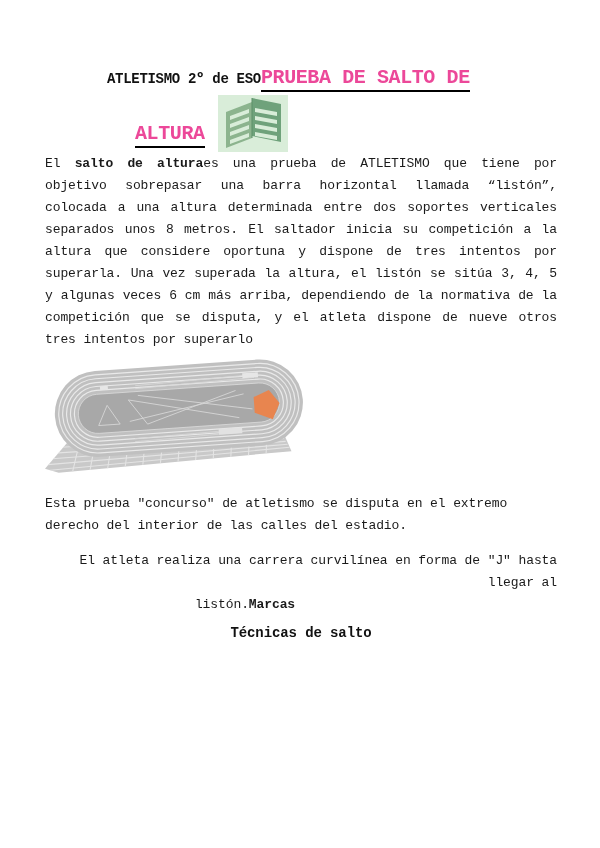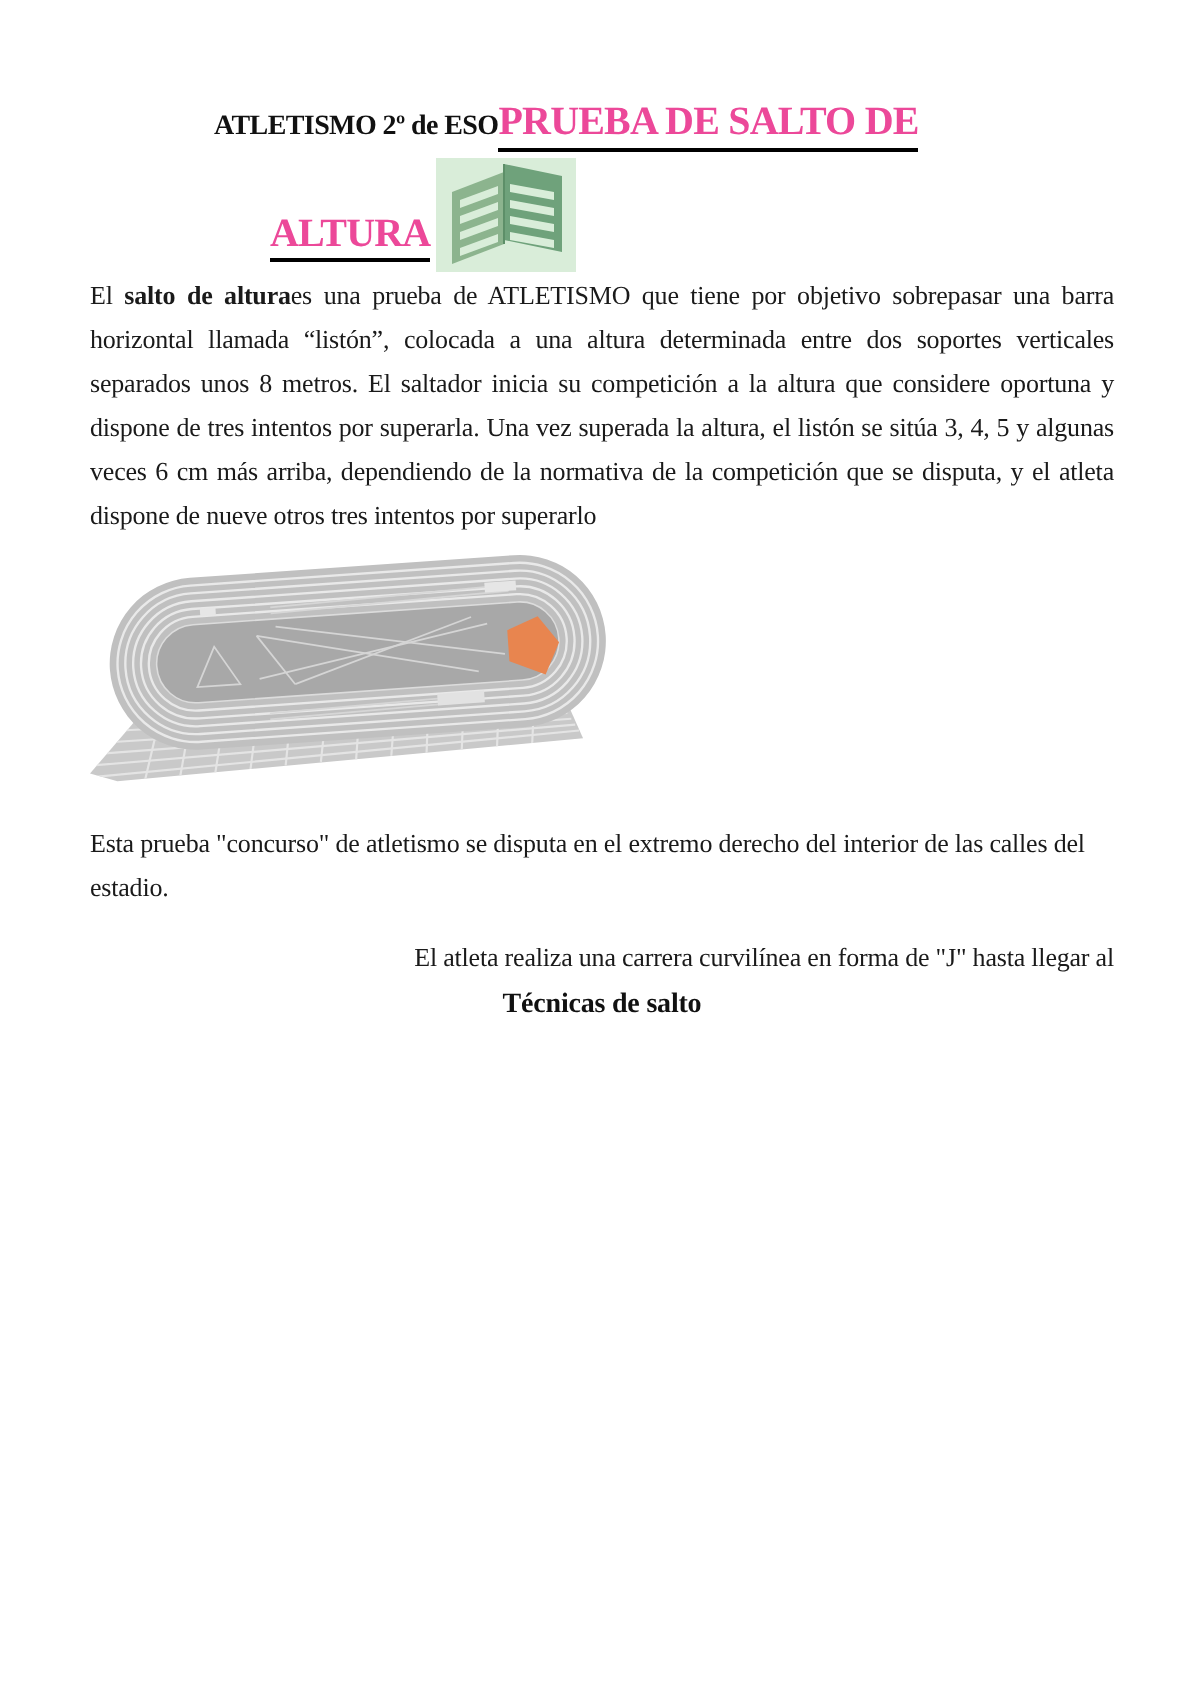--- a/index.html
+++ b/index.html
@@ -1,18 +1,18 @@
 <!DOCTYPE html>
 <html><head>
 <meta charset="utf-8">
 <style>
   html,body{margin:0;padding:0;background:#ffffff;}
   .page{
-    position:relative;width:600px;height:641px;margin:0 auto;background:#ffffff;
-    font-family:Liberation Serif, serif;color:#1a1a1a;overflow:hidden;
+    position:relative;width:600px;height:641px;margin:16px auto;background:#ffffff;
+    font-family:Liberation Mono, monospace;color:#1a1a1a;overflow:hidden;
   }
   
   .title-line1{position:absolute;left:107px;top:50px;display:flex;align-items:baseline;white-space:nowrap;}
   .kicker{font-size:14px;font-weight:bold;letter-spacing:-0.3px;color:#111;}
   .big-title{font-size:20px;font-weight:bold;letter-spacing:-0.4px;color:#ec4899;
     border-bottom:2.5px solid #000;padding-bottom:1px;}
   .title-line2{position:absolute;left:135px;top:106px;text-align:center;}
   .doc-icon{position:absolute;left:218px;top:79px;}
   
   .doc-body{position:absolute;left:45px;top:137px;width:512px;font-size:13px;line-height:22px;letter-spacing:-0.1px;}
@@ -128,19 +128,20 @@
         </g>
       </svg>
     </div>
 
     <p class="p-location">Esta prueba "concurso" de atletismo se disputa en el extremo derecho del interior de las calles del estadio.</p>
 
 
 
     <p class="p-run">El atleta realiza una carrera curvilínea en forma de "J" hasta llegar al</p>
 
+    <p class="p-marks"><span>listón.</span><b>Marcas</b></p>
 
 
     <h3 class="doc-h h-jump">Técnicas de salto</h3>
 
 
   </main>
 </div>
 
 </body></html>

